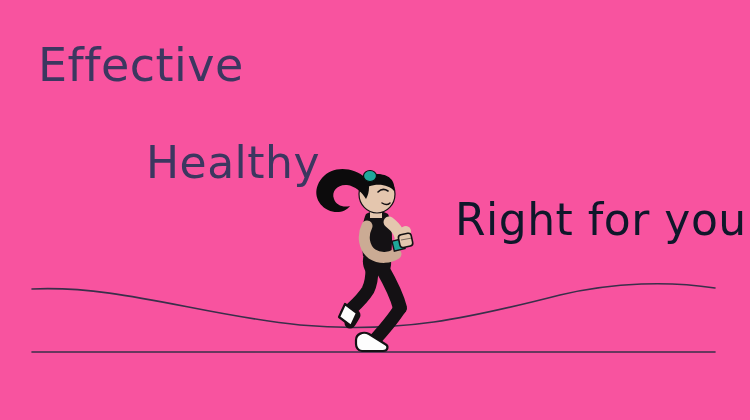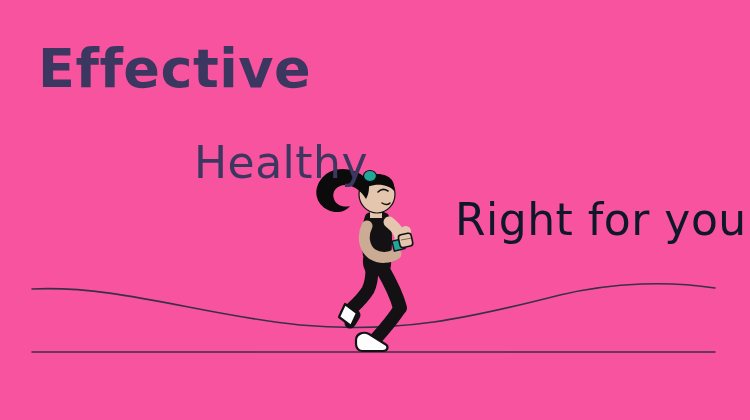--- a/index.html
+++ b/index.html
@@ -24,22 +24,21 @@
     white-space: nowrap;
     font-family: "DejaVu Sans", "Liberation Sans", sans-serif;
     font-weight: 400;
     letter-spacing: 0.5px;
     line-height: 1;
     user-select: none;
   }
   #text-effective {
     left: 38px;
     top: 42px;
-    font-size: 54px;
-    font-weight: bold;
+    font-size: 46px;
   }
   #text-healthy {
     left: 146px;
     top: 141px;
     font-size: 44px;
   }
   #text-right-for-you {
     left: 455px;
     top: 198px;
     font-size: 44px;
@@ -117,17 +116,17 @@
 
       <path d="M 366 178 C 352 166 332 166 322 178 C 312 190 316 204 328 210 C 336 214 346 212 350 206 C 343 208 336 205 334 199 C 331 191 338 184 347 185 C 355 186 362 192 366 199 C 370 192 370 183 366 178 Z" fill="#0c0b0c"></path>
 
       <ellipse cx="370" cy="176" rx="6.5" ry="5.5" fill="#1fa89a" stroke="#0c0b0c" stroke-width="1.2"></ellipse>
 
     </g>
   </svg>
 
   <div class="headline" id="text-effective" style="color: rgb(60, 55, 96);">Effective</div>
 
-  <div class="headline" id="text-healthy" style="color: rgb(60, 55, 96); margin-left: 48px;">Healthy</div>
+  <div class="headline" id="text-healthy" style="color: rgb(60, 55, 96);">Healthy</div>
 
   <div class="headline" id="text-right-for-you" style="color: #0f172a;">Right for you</div>
 
 </div>
 
 </body></html>

